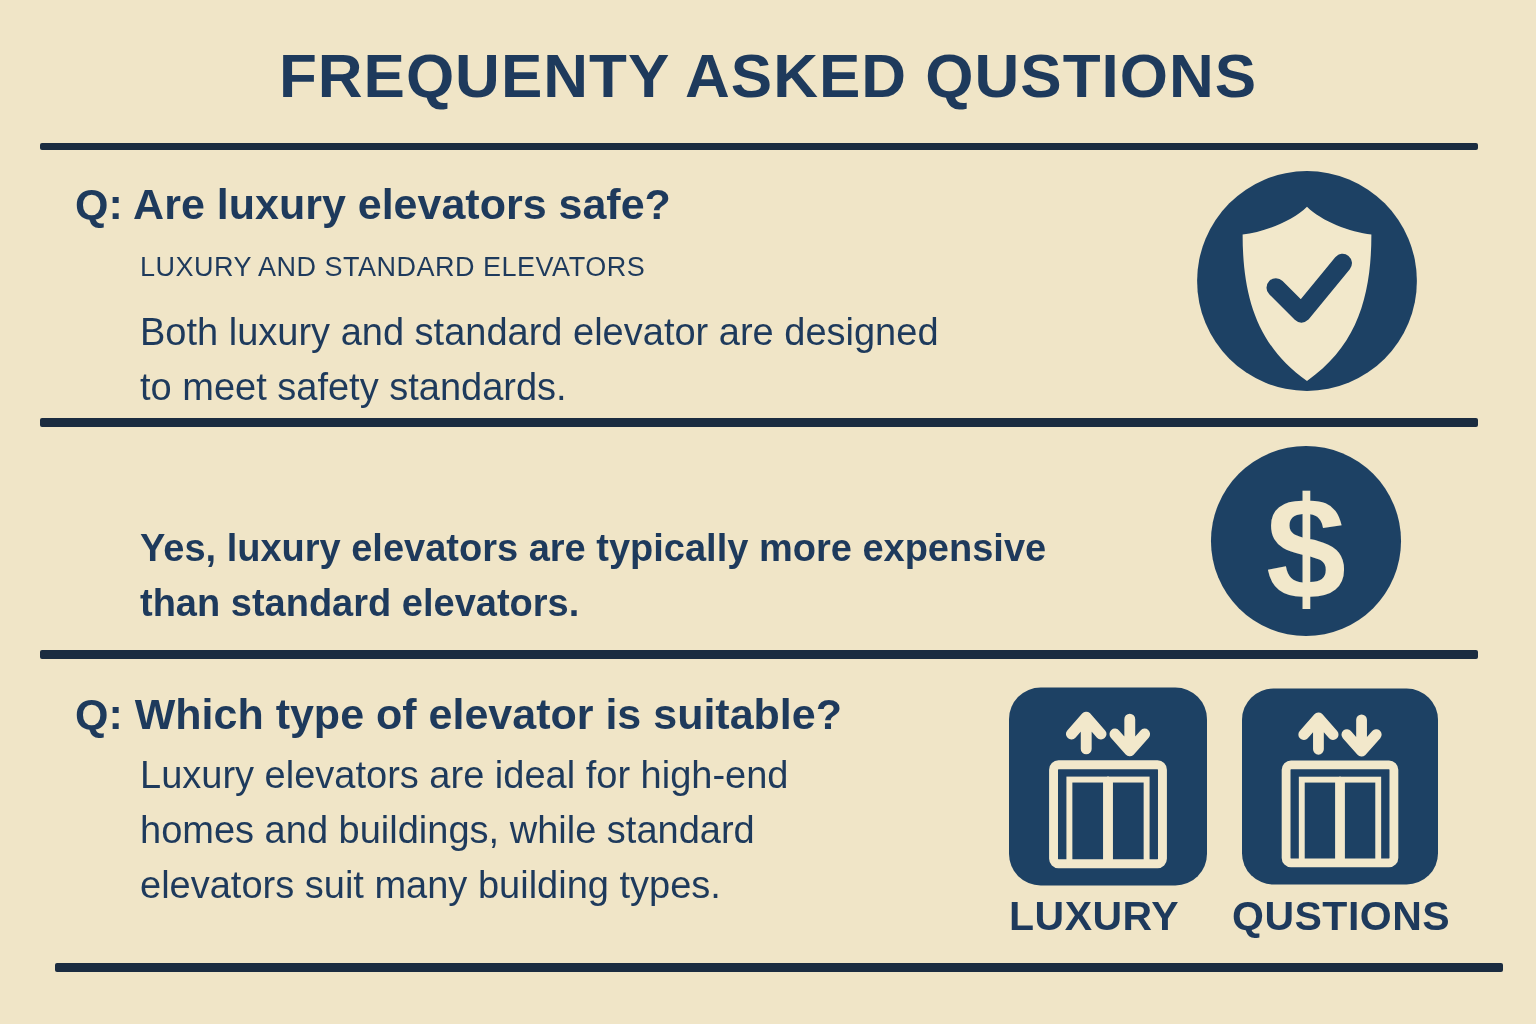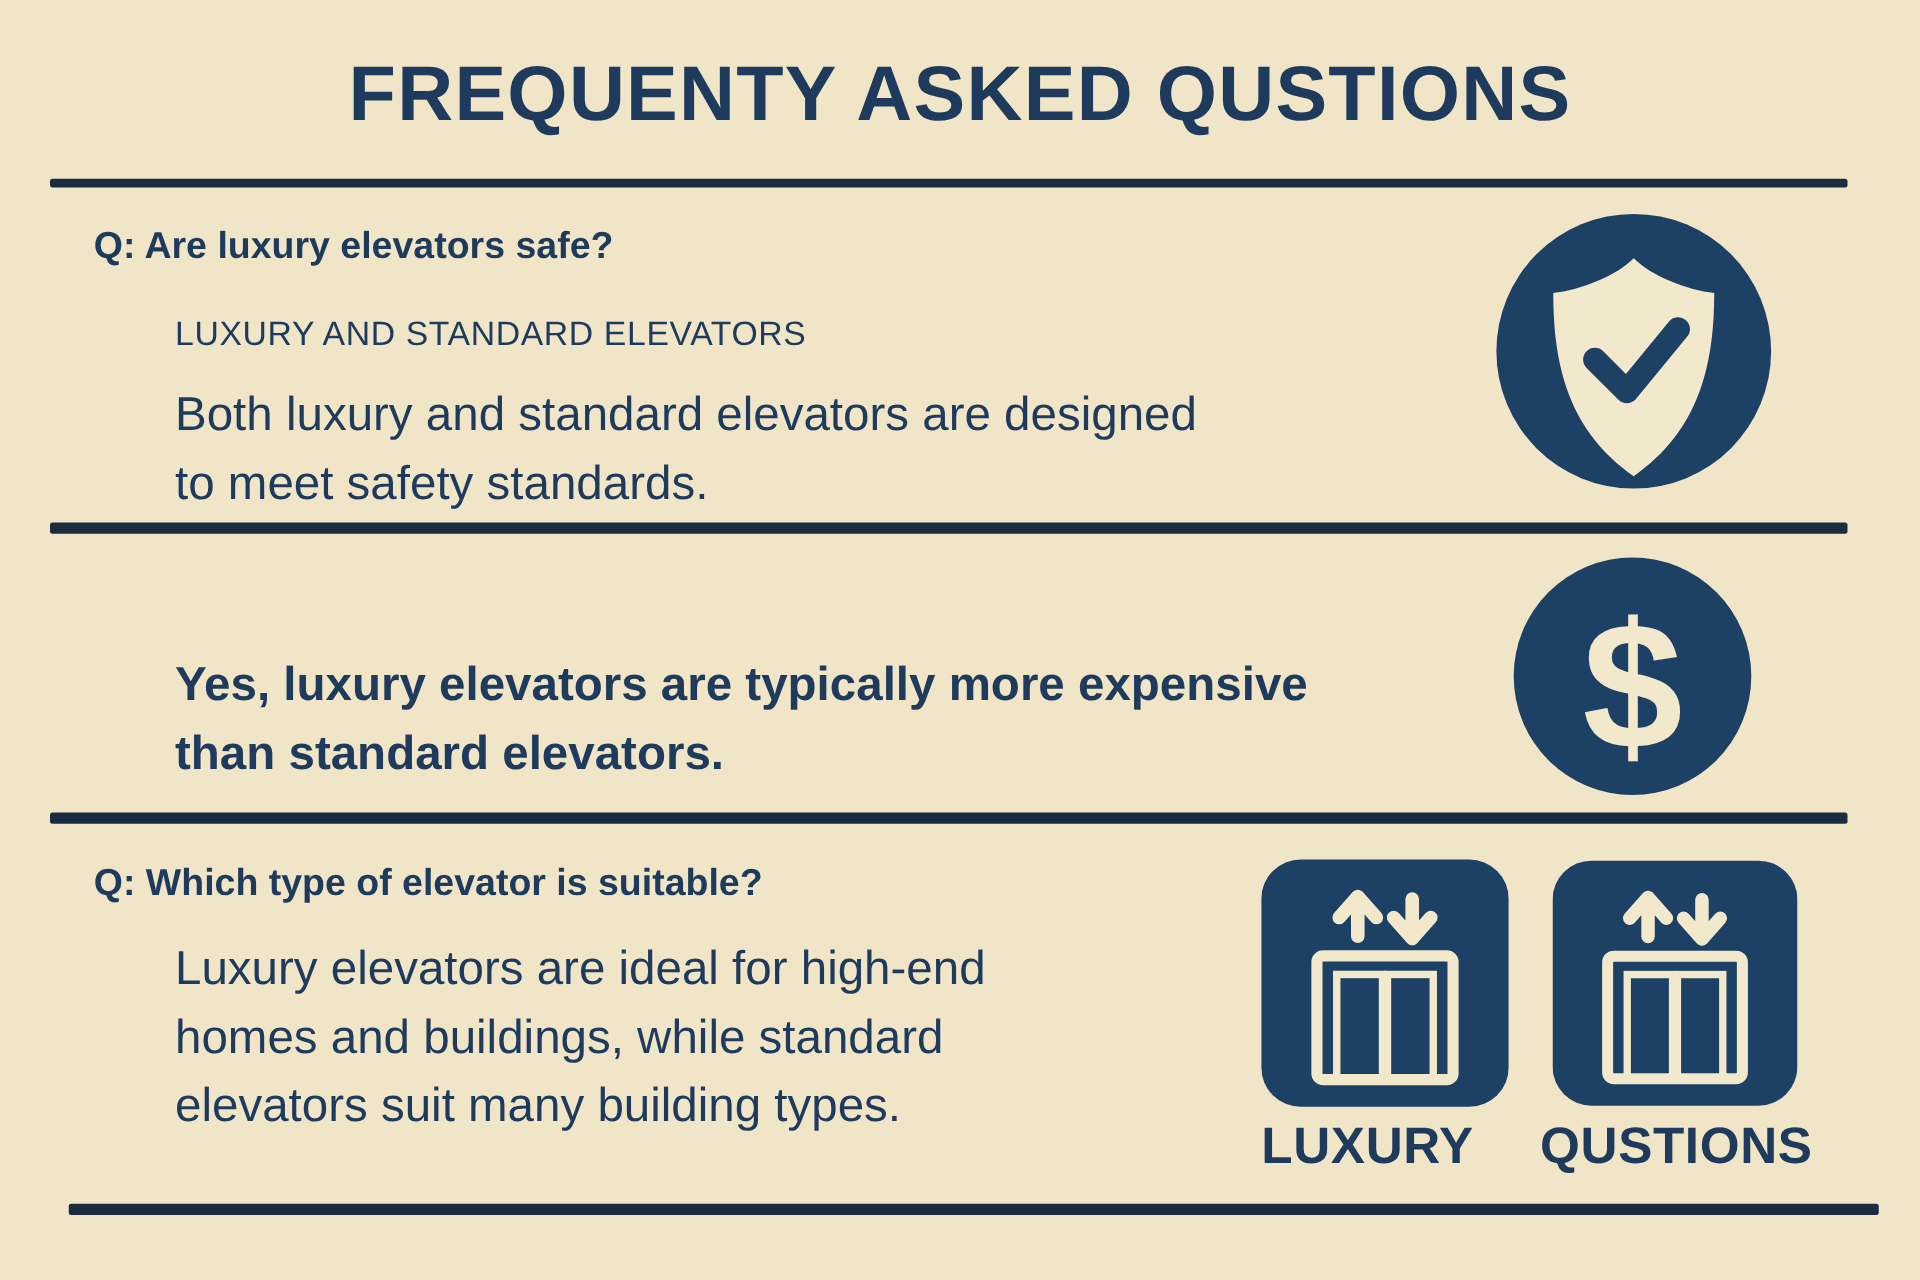--- a/index.html
+++ b/index.html
@@ -23,21 +23,21 @@
     font-size:62px;font-weight:bold;letter-spacing:1px;
     color:var(--navy);
   }
   .divider{position:absolute;background:var(--divider);border-radius:2px;}
   .divider.d1{left:40px;top:143px;width:1438px;height:7px;}
   .divider.d2{left:40px;top:418px;width:1438px;height:9px;}
   .divider.d3{left:40px;top:650px;width:1438px;height:9px;}
   .divider.d4{left:55px;top:963px;width:1448px;height:9px;}
   .question{
     position:absolute;left:75px;
-    font-size:30px;font-weight:bold;color:var(--navy);
+    font-size:43px;font-weight:bold;color:var(--navy);
   }
   .subheading{
     position:absolute;left:140px;
     font-size:27px;font-weight:normal;letter-spacing:0.5px;color:var(--navy);
   }
   .answer{
     position:absolute;left:140px;
     font-size:38px;font-weight:normal;line-height:55px;color:var(--navy);
     white-space:pre-line;
   }
@@ -69,21 +69,21 @@
 <body>
 
 <div class="page">
 
   <h1 class="page-title">FREQUENTY ASKED QUSTIONS</h1>
 
   <div class="divider d1"></div>
 
   <div class="question q1">Q: Are luxury elevators safe?</div>
   <div class="subheading sub1">LUXURY AND STANDARD ELEVATORS</div>
-  <div class="answer a1">Both luxury and standard elevators are designed
+  <div class="answer a1">Both luxury and standard elevator are designed
 to meet safety standards.</div>
 
   <span class="icon-abs shield-icon">
     <svg width="222" height="222" viewBox="0 0 200 200" aria-hidden="true">
       <circle cx="100" cy="100" r="99" fill="var(--icon_navy)"></circle>
       <path d="M100 33 C113 46 139 56 158 58 C158 112 146 158 100 190 C54 158 42 112 42 58 C61 56 87 46 100 33 Z" fill="var(--cream)"></path>
       <path d="M72 106 L95 129 L132 84" fill="none" stroke="var(--icon_navy)" stroke-width="17" stroke-linecap="round" stroke-linejoin="round"></path>
     </svg>
   </span>
 

